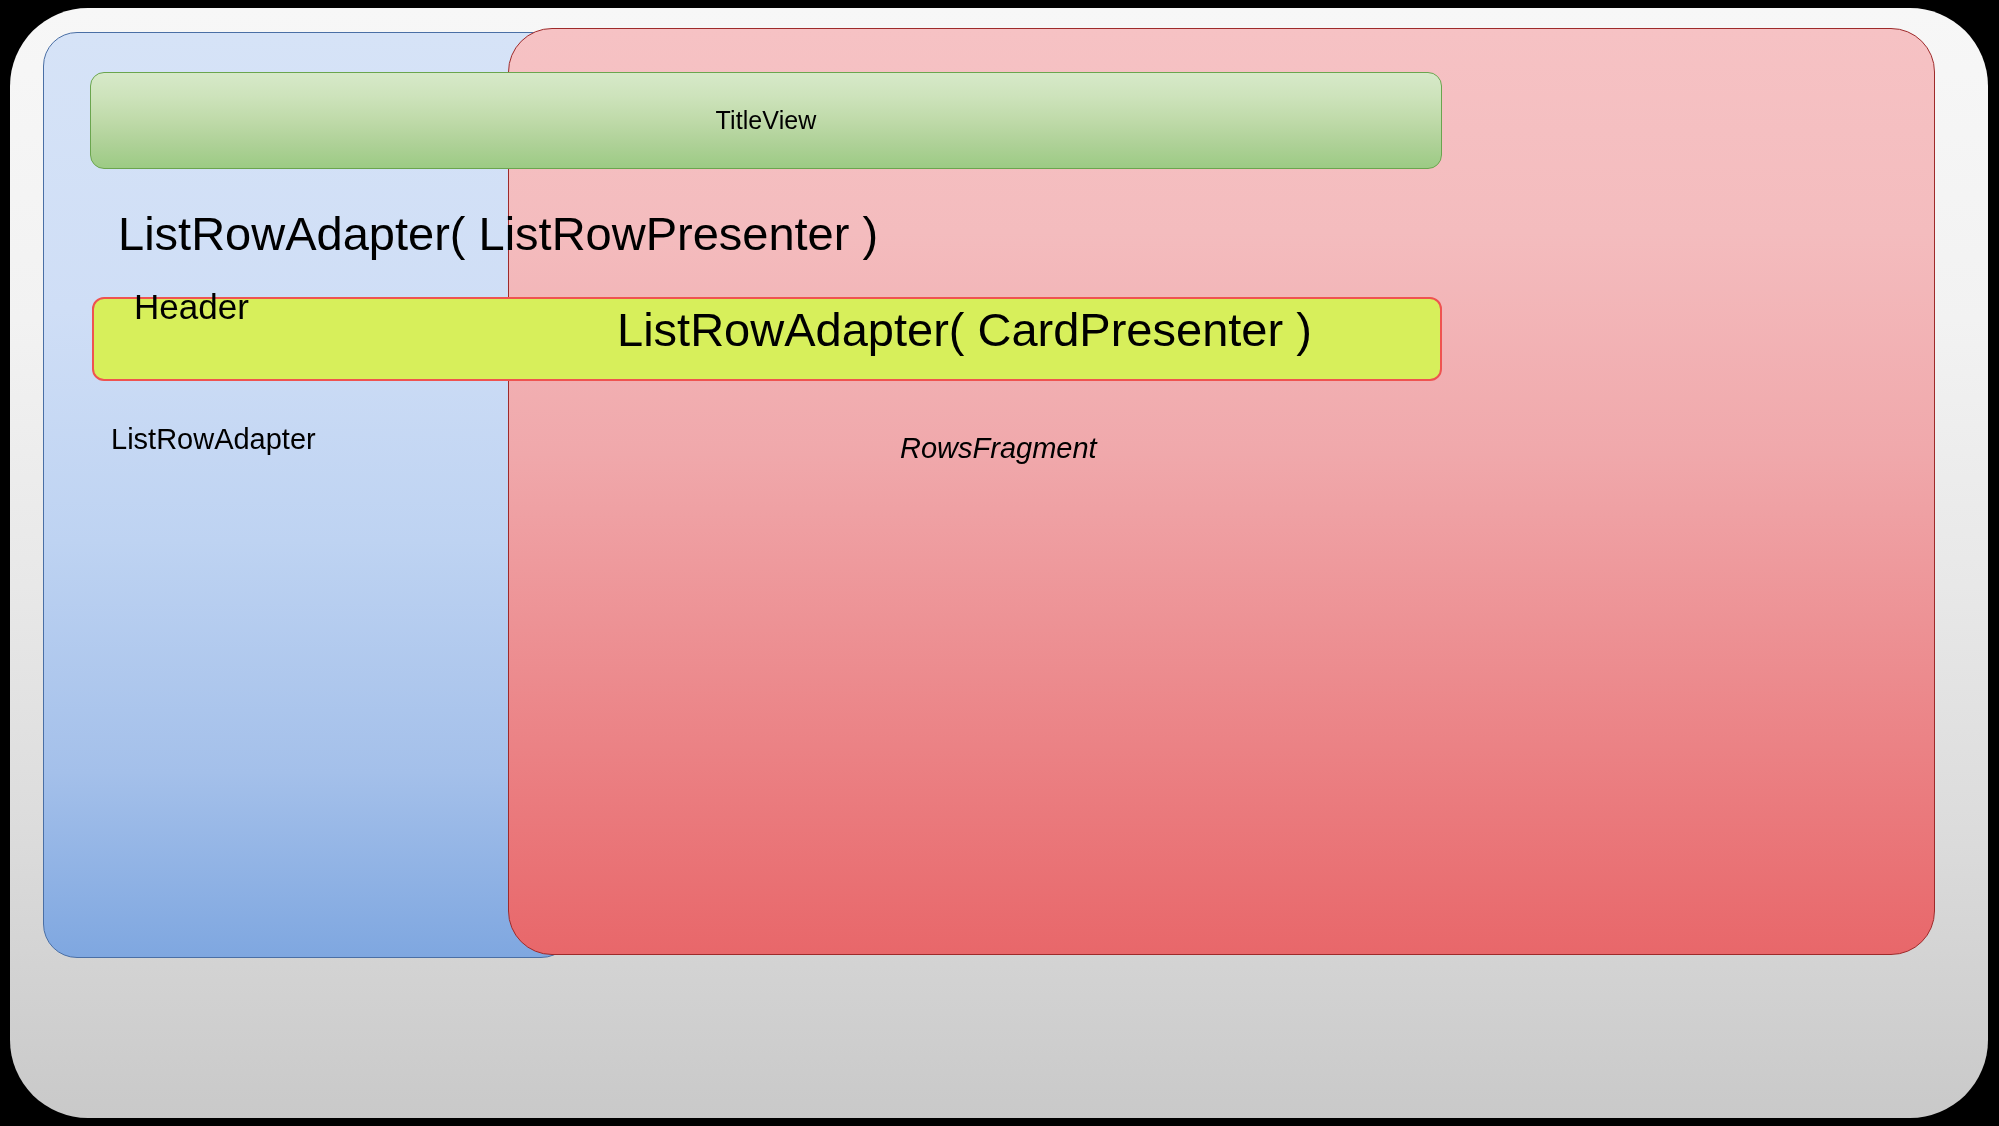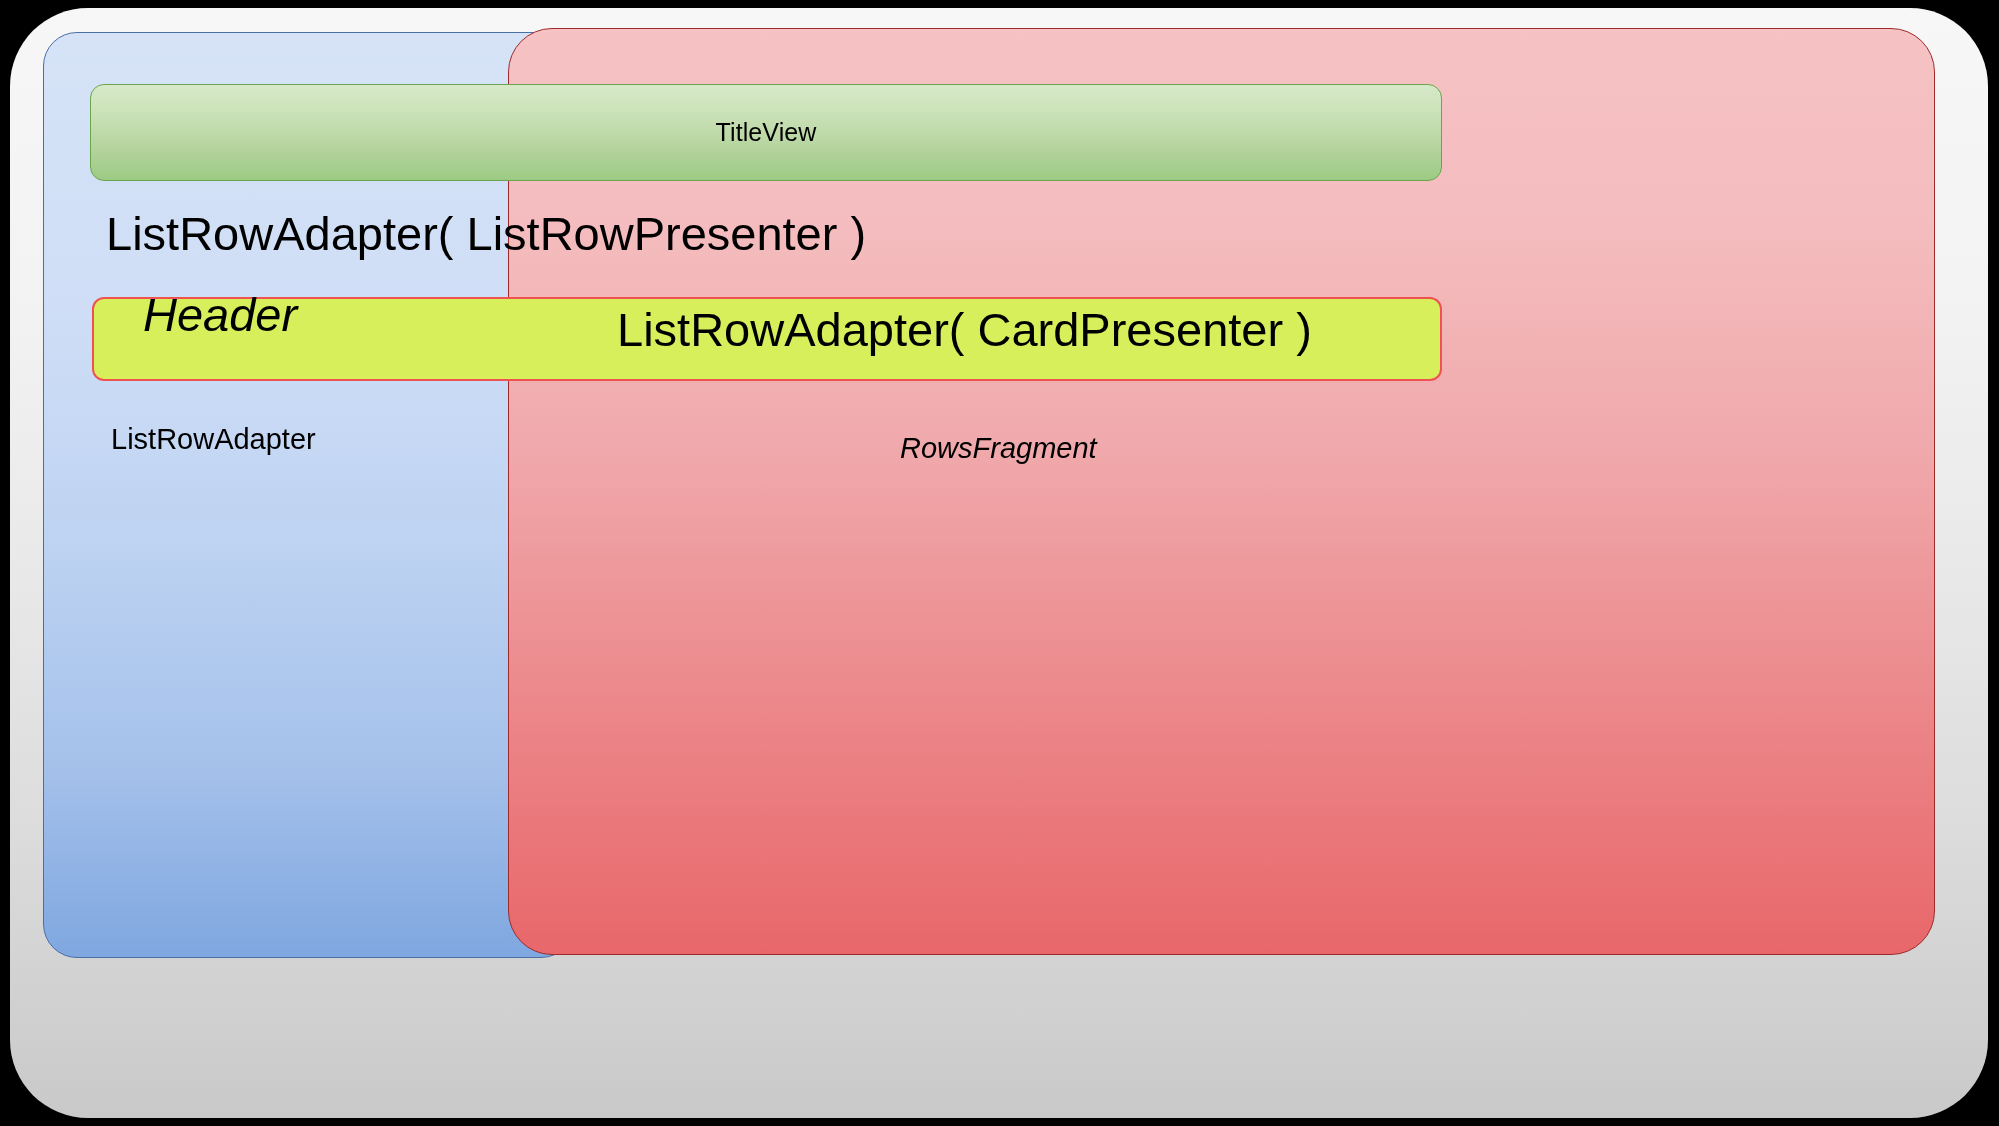--- a/index.html
+++ b/index.html
@@ -81,21 +81,20 @@
     box-sizing: border-box;
     background: linear-gradient(180deg,
                 #d7e9c9 0%,
                 #cde3bb 25%,
                 #bfdaa9 50%,
                 #aed197 75%,
                 #9ccb84 100%);
     display: flex;
     align-items: center;
     justify-content: center;
-    margin-top: 12px;
   }
   .title-view-label {
     font-size: 25px;
     color: #000000;
     letter-spacing: 0.1px;
   }
 
   
   .adapter-card {
     position: absolute;
@@ -109,29 +108,28 @@
     background: #d7ef5b;
   }
 
   
   .lbl {
     position: absolute;
     color: #000000;
     white-space: nowrap;
   }
   .lbl-listrowadapter-presenter {
-    left: 106px;
+    left: 118px;
     top: 206px;
     font-size: 47px;
   }
   .lbl-header {
-    left: 143px;
+    left: 134px;
     top: 287px;
-    font-size: 47px;
-    font-style: italic;
+    font-size: 35px;
   }
   .lbl-listrowadapter-card {
     left: 617px;
     top: 287px;
     font-size: 47px;
     margin-top: 15px;
   }
   .lbl-headers-fragment {
     left: 111px;
     top: 423px;

